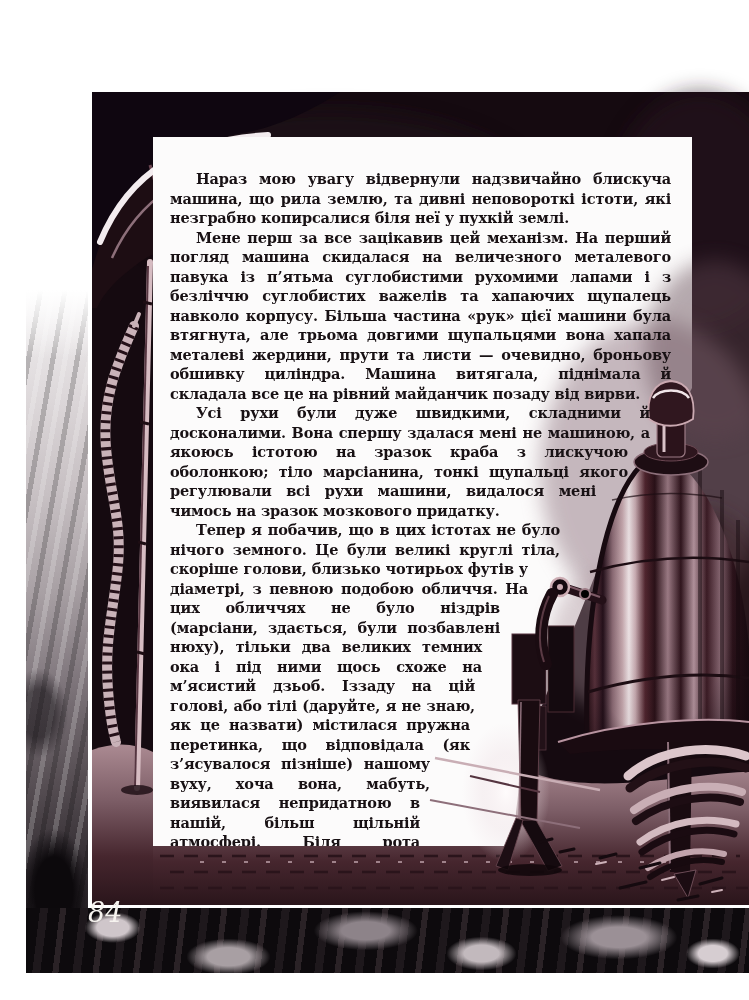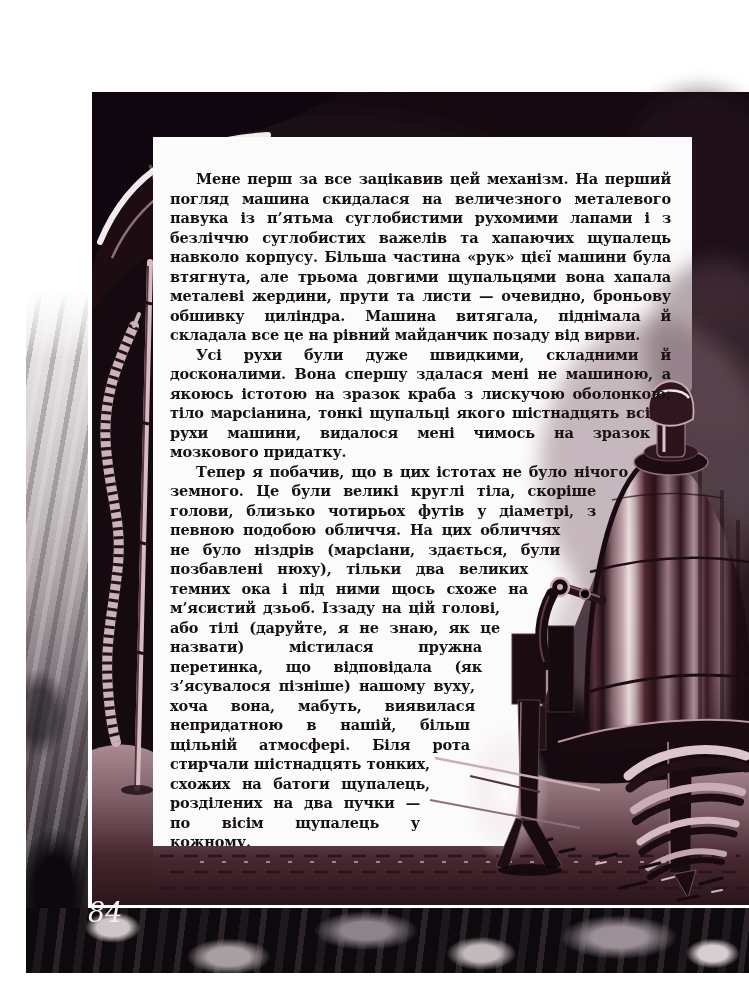--- a/index.html
+++ b/index.html
@@ -207,20 +207,21 @@
     <span class="sp" style="width:44px;height:39px"></span>
     <span class="sp" style="width:76px;height:39px"></span>
     <span class="sp" style="width:112px;height:39px"></span>
     <span class="sp" style="width:144px;height:39px"></span>
     <span class="sp" style="width:172px;height:39px"></span>
     <span class="sp" style="width:190px;height:39px"></span>
     <span class="sp" style="width:197px;height:39px"></span>
     <span class="sp" style="width:202px;height:39px"></span>
     <span class="sp" style="width:242px;height:39px"></span>
     <span class="sp" style="width:252px;height:47px"></span>
+    <p>Нараз мою увагу відвернули надзвичайно блискуча машина, що рила землю, та дивні неповороткі істоти, які незграбно копирсалися біля неї у пухкій землі.</p>
     <p>Мене перш за все зацікавив цей механізм. На перший погляд машина скидалася на величезного металевого павука із п’ятьма суглобистими рухомими лапами і з безліччю суглобистих важелів та хапаючих щупалець навколо корпусу. Більша частина «рук» цієї машини була втягнута, але трьома довгими щупальцями вона хапала металеві жердини, прути та листи — очевидно, броньову обшивку циліндра. Машина витягала, піднімала й складала все це на рівний майданчик позаду від вирви.</p>
-    <p>Усі рухи були дуже швидкими, складними й досконалими. Вона спершу здалася мені не машиною, а якоюсь істотою на зразок краба з лискучою оболонкою; тіло марсіанина, тонкі щупальці якого шістнадцять всі рухи машини, видалося мені чимось на зразок мозкового придатку.</p>
+    <p>Усі рухи були дуже швидкими, складними й досконалими. Вона спершу здалася мені не машиною, а якоюсь істотою на зразок краба з лискучою оболонкою; тіло марсіанина, тонкі щупальці якого регулювали всі рухи машини, видалося мені чимось на зразок мозкового придатку.</p>
     <p>Тепер я побачив, що в цих істотах не було нічого земного. Це були великі круглі тіла, скоріше голови, близько чотирьох футів у діаметрі, з певною подобою обличчя. На цих обличчях не було ніздрів (марсіани, здається, були позбавлені нюху), тільки два великих темних ока і під ними щось схоже на м’ясистий дзьоб. Іззаду на цій голові, або тілі (даруйте, я не знаю, як це назвати) містилася пружна перетинка, що відповідала (як з’ясувалося пізніше) нашому вуху, хоча вона, мабуть, виявилася непридатною в нашій, більш щільній атмосфері. Біля рота стирчали шістнадцять тонких, схожих на батоги щупалець, розділених на два пучки — по вісім щупалець у кожному.</p>
   </div>
 
   <div class="folio">84</div>
 
 </div>
 
 </body></html>

